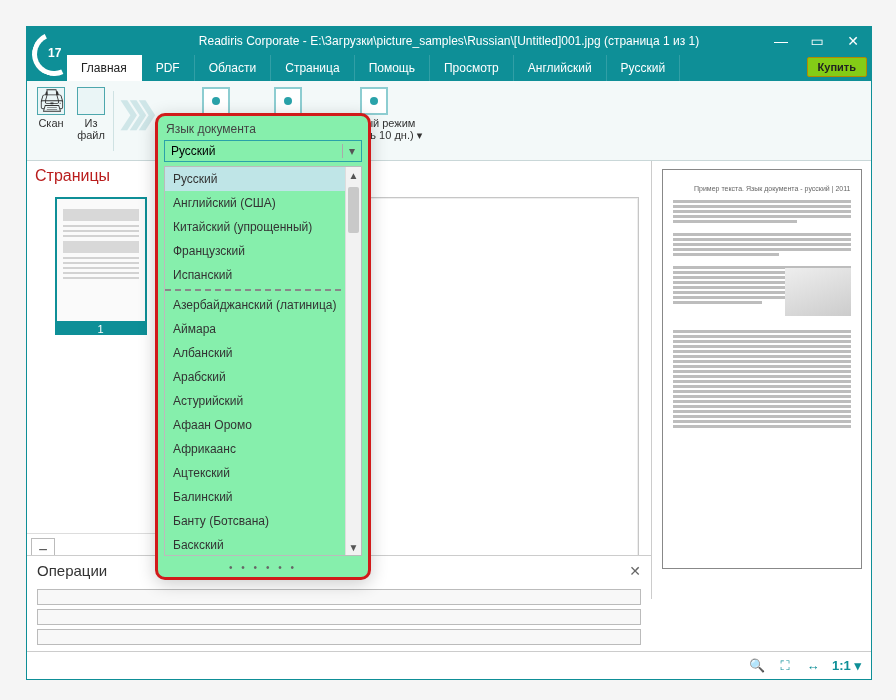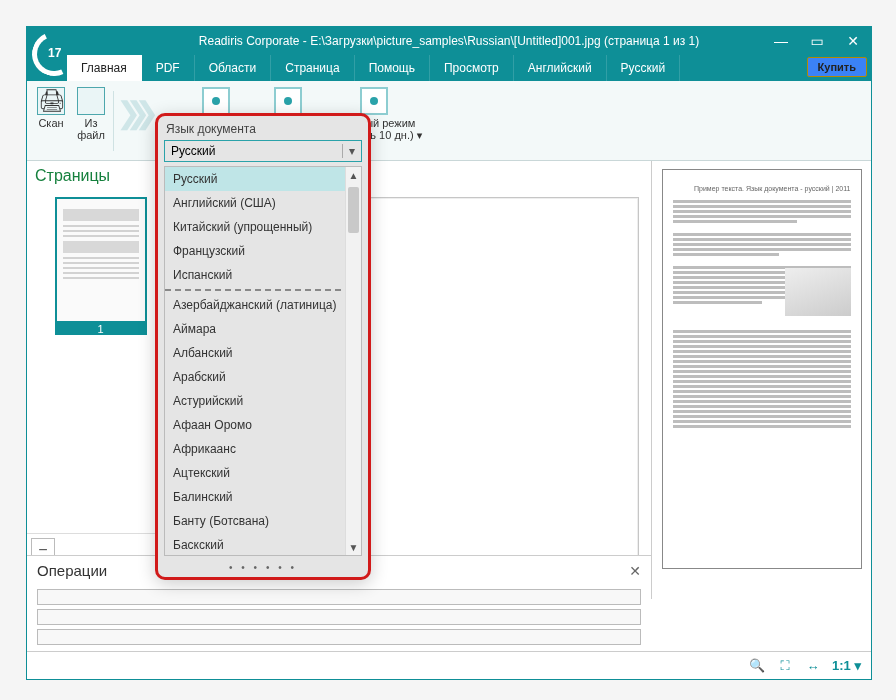--- a/index.html
+++ b/index.html
@@ -12,35 +12,35 @@
   .logo-swirl { width:44px; height:44px; border:5px solid #fff; border-top-color:transparent; border-right-color:transparent; border-radius:50%; transform:rotate(20deg); position:absolute; left:6px; top:6px; }
   .logo-17 { position:absolute; left:22px; top:20px; font-size:12px; font-weight:bold; color:#fff; }
   .title-text { position:absolute; left:50%; transform:translateX(-50%); white-space:nowrap; }
   .win-controls { position:absolute; right:0; top:0; display:flex; }
   .win-btn { width:36px; height:28px; display:flex; align-items:center; justify-content:center; color:#fff; font-size:14px; }
   .win-close { background:none; }
   
   .tabstrip { height:26px; background:#0e8f97; display:flex; padding-left:40px; position:relative; }
   .tab { height:26px; padding:0 14px; color:#fff; font-size:12px; display:flex; align-items:center; border-right:1px solid rgba(255,255,255,.15); }
   .tab.active { background:#fff; color:#222; }
-  .buy-btn { position:absolute; right:4px; top:2px; background:#3b82f6; color:#222; font-size:11px; font-weight:bold; padding:3px 10px; border:1px solid #b38a00; border-radius:2px; }
+  .buy-btn { position:absolute; right:4px; top:2px; background:#84cc16; color:#222; font-size:11px; font-weight:bold; padding:3px 10px; border:1px solid #b38a00; border-radius:2px; }
   
   .ribbon { height:80px; background:#f3f9f9; border-bottom:1px solid #c9d7d8; display:flex; align-items:flex-start; padding:6px 4px; position:relative; overflow:hidden; }
   .ribbon-group { display:flex; flex-direction:column; align-items:center; gap:2px; padding:0 6px; font-size:11px; color:#333; text-align:center; }
   .ribbon-ico { width:28px; height:28px; border:1px solid #4da7ad; background:#eaf5f6; }
   .ribbon-scan { font-size:22px; }
   .arrows { width:60px; height:50px; display:flex; align-items:center; font-size:30px; color:#cfe6e8; letter-spacing:-16px; }
   .ribbon-sq { width:28px; height:28px; border:2px solid #8dcdd1; background:#fff; position:relative; }
   .ribbon-sq::after { content:''; position:absolute; left:8px; top:8px; width:8px; height:8px; background:#2aa2a9; border-radius:50%; }
   .ribbon-sep { width:1px; height:60px; background:#cfe2e3; margin:4px 2px 0; }
   
   .mainrow { position:absolute; left:0; right:0; top:134px; bottom:80px; display:flex; }
   
   .pages-pane { width:148px; border-right:1px solid #ccc; display:flex; flex-direction:column; background:#fff; }
-  .pages-title { font-size:16px; color:#15803d; padding:6px 8px 4px; }
+  .pages-title { font-size:16px; color:#b91c1c; padding:6px 8px 4px; }
   .doc-label { background:#e1efef; font-size:11px; font-weight:bold; padding:3px 6px; border-top:1px solid #bcd; border-bottom:1px solid #bcd; color:#333; }
   .thumb-wrap { flex:1; padding:8px; }
   .thumb { width:92px; height:126px; border:2px solid #0e8f97; background:#fafafa; margin:0 auto; padding:6px; }
   .thumb .line { height:2px; background:#d2d2d2; margin:3px 0; }
   .thumb .blk { height:12px; background:#d8d8d8; margin:4px 0; }
   .thumb-cap { background:#0e8f97; color:#fff; text-align:center; font-size:11px; width:92px; margin:0 auto; }
   .pages-tools { display:flex; gap:2px; padding:4px; border-top:1px solid #ddd; align-items:center; }
   .sq-btn { width:24px; height:24px; border:1px solid #bbb; background:#fff; display:flex; align-items:center; justify-content:center; font-size:16px; color:#555; }
   .del-btn { flex:1; border:1px solid #bbb; background:#fff; font-size:11px; padding:4px 6px; text-align:left; color:#333; }
   
@@ -56,21 +56,21 @@
   
   .ops-area { position:absolute; left:0; right:220px; bottom:28px; height:96px; border-top:1px solid #ccc; background:#fff; }
   .ops-head { padding:6px 10px; font-size:15px; color:#333; display:flex; justify-content:space-between; align-items:center; }
   .ops-close { font-size:14px; color:#666; }
   .ops-body { display:flex; flex-direction:column; gap:4px; padding:4px 10px; }
   .ops-row { height:16px; border:1px solid #bbb; background:#f8f8f8; }
   
   .statusbar { position:absolute; left:0; right:0; bottom:0; height:28px; background:#fff; border-top:1px solid #ccc; display:flex; justify-content:flex-end; align-items:center; gap:10px; padding:0 10px; font-size:13px; color:#0e8f97; }
   .st-ico { width:18px; height:18px; display:inline-flex; align-items:center; justify-content:center; }
   
-  .lang-dropdown { position:absolute; left:128px; top:86px; width:216px; background:#e5e5e5; border:3px solid #d11a1a; border-radius:10px; z-index:100; box-shadow:0 4px 18px rgba(0,0,0,.2); }
+  .lang-dropdown { position:absolute; left:128px; top:86px; width:216px; background:#86efac; border:3px solid #d11a1a; border-radius:10px; z-index:100; box-shadow:0 4px 18px rgba(0,0,0,.2); }
   .lang-head { font-size:12px; color:#444; padding:6px 8px 4px; }
   .lang-select { margin:0 6px 4px 6px; border:1px solid #2aa2a9; height:22px; display:flex; align-items:center; padding:0 6px; font-size:12px; position:relative; }
   .lang-select::after { content:'▾'; position:absolute; right:6px; color:#555; border-left:1px solid #aaa; padding-left:6px; }
   .lang-list { border:1px solid #bbb; margin:0 6px 4px 6px; max-height:390px; overflow:hidden; position:relative; }
   .lang-item { font-size:12px; color:#333; padding:5px 8px; }
   .lang-item.sel { background:#bfe5e7; }
   .lang-sep { border-top:2px dashed #888; margin:2px 0; }
   .lang-scroll { position:absolute; right:0; top:0; width:16px; bottom:0; background:#f2f2f2; border-left:1px solid #ddd; }
   .lang-scroll .thumb-s { position:absolute; left:2px; right:2px; top:20px; height:46px; background:#c9c9c9; border-radius:2px; }
   .lang-scroll .arr { position:absolute; left:0; right:0; height:16px; display:flex; align-items:center; justify-content:center; font-size:10px; color:#555; }

